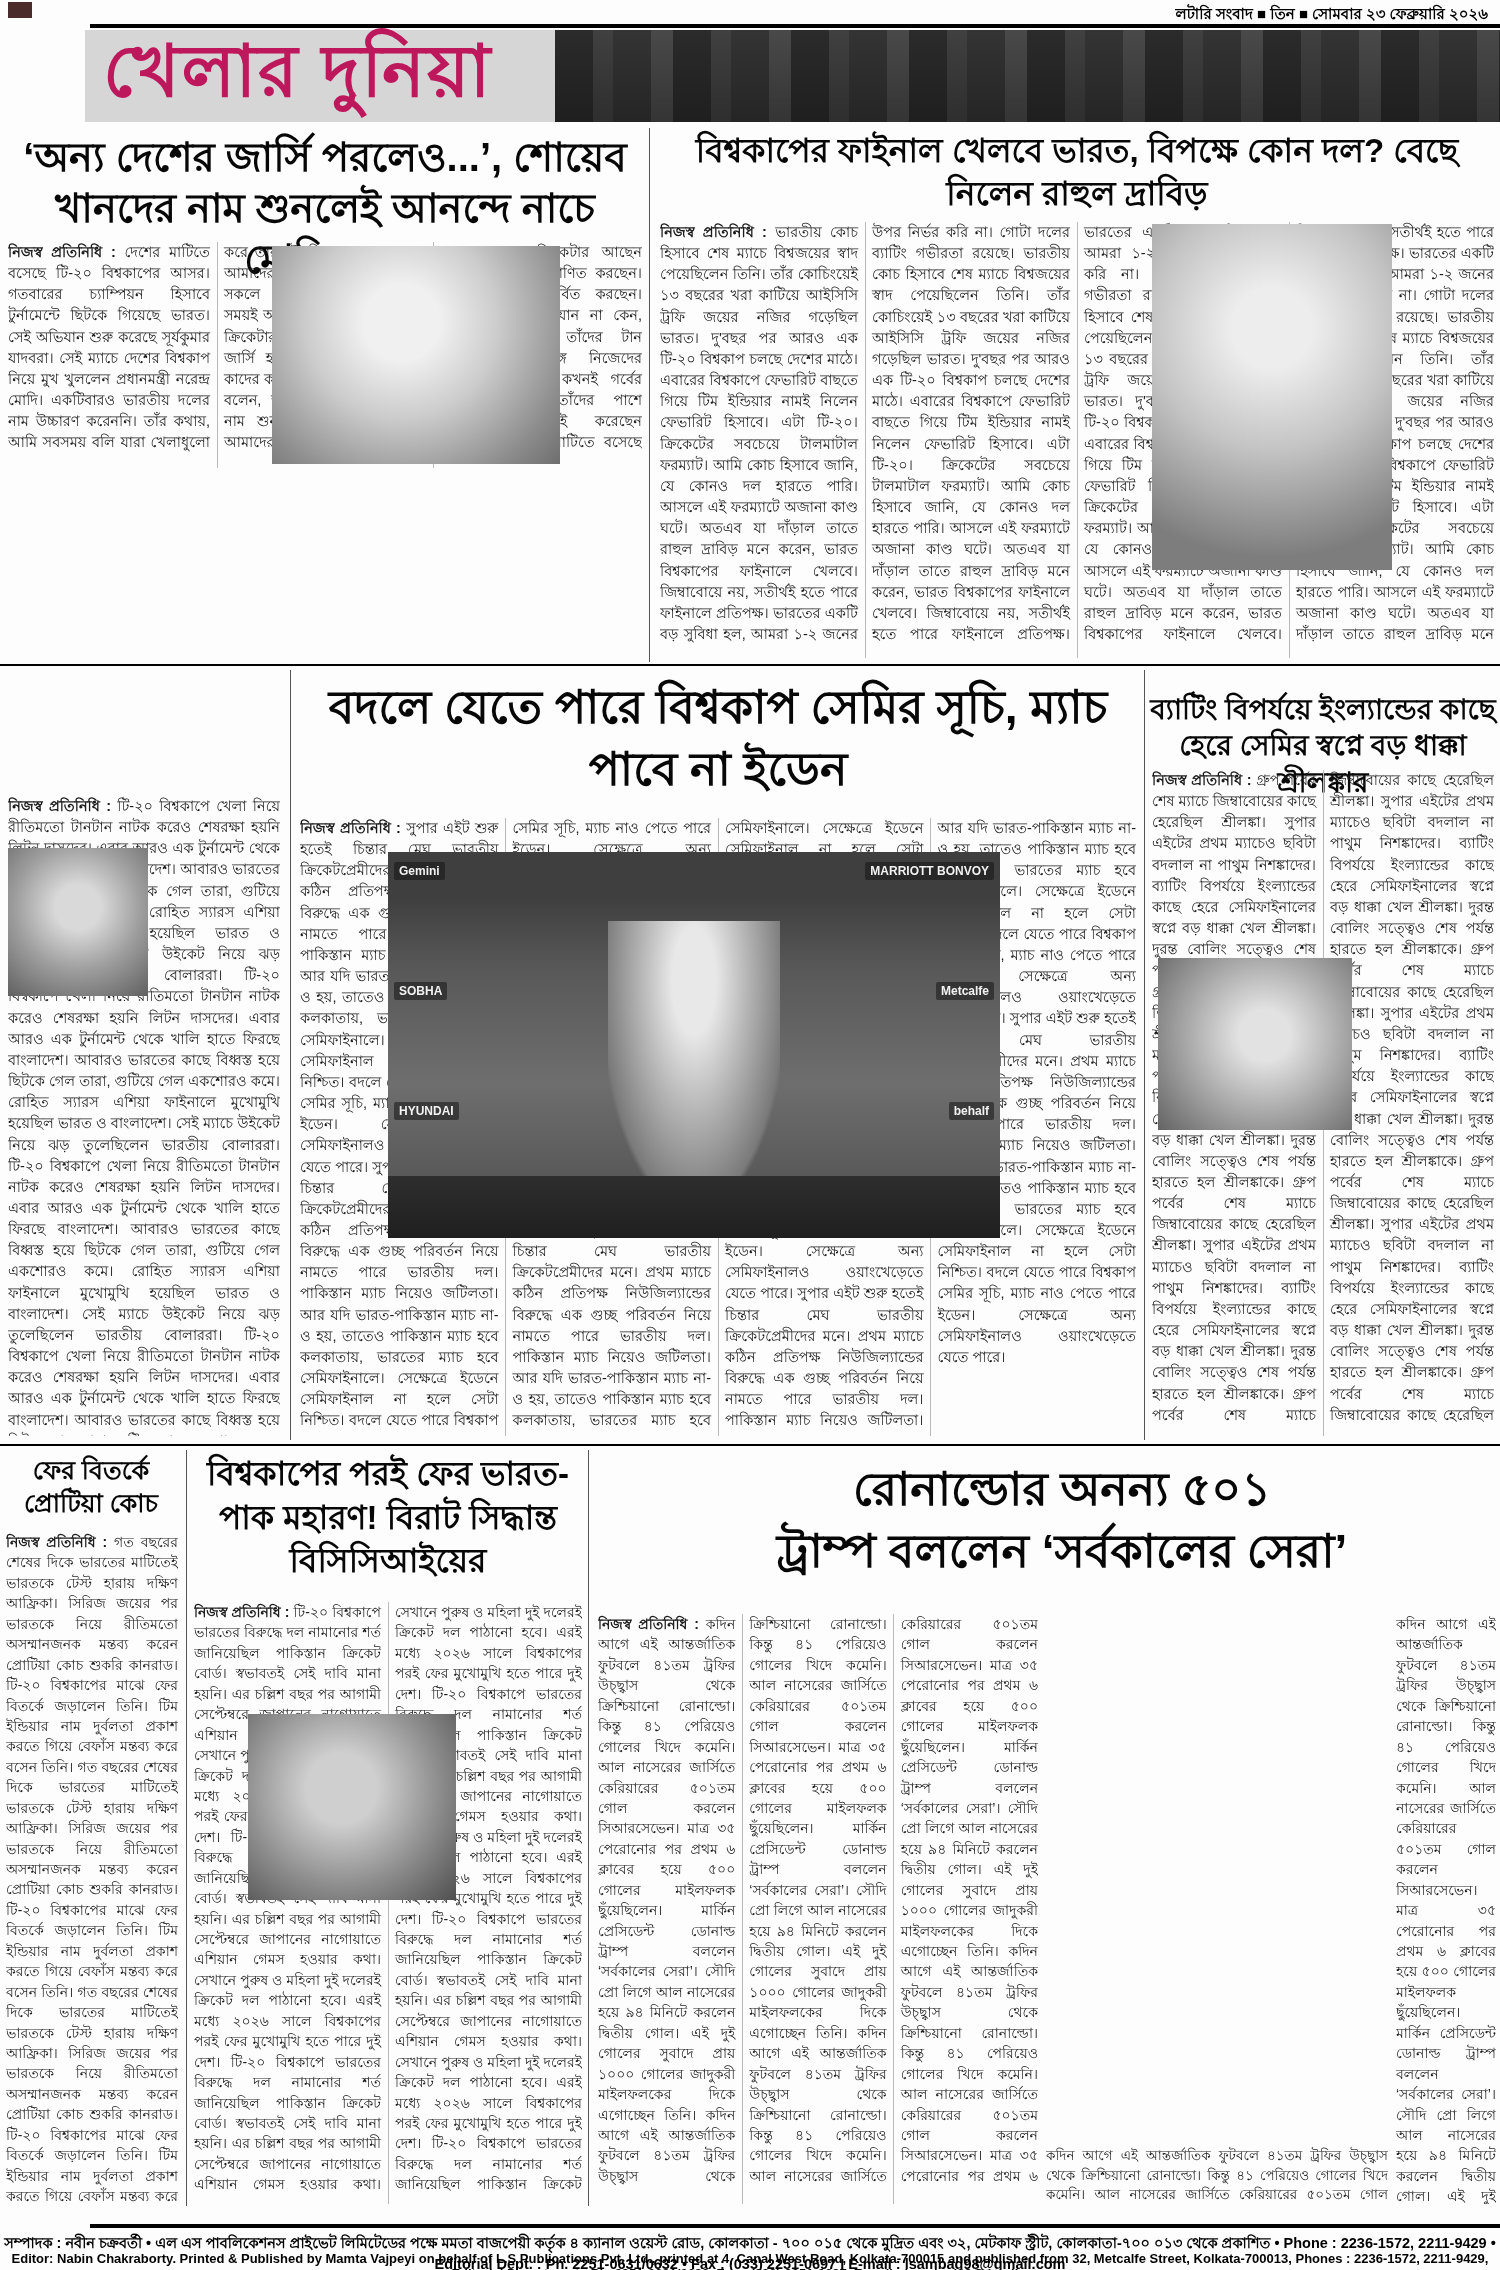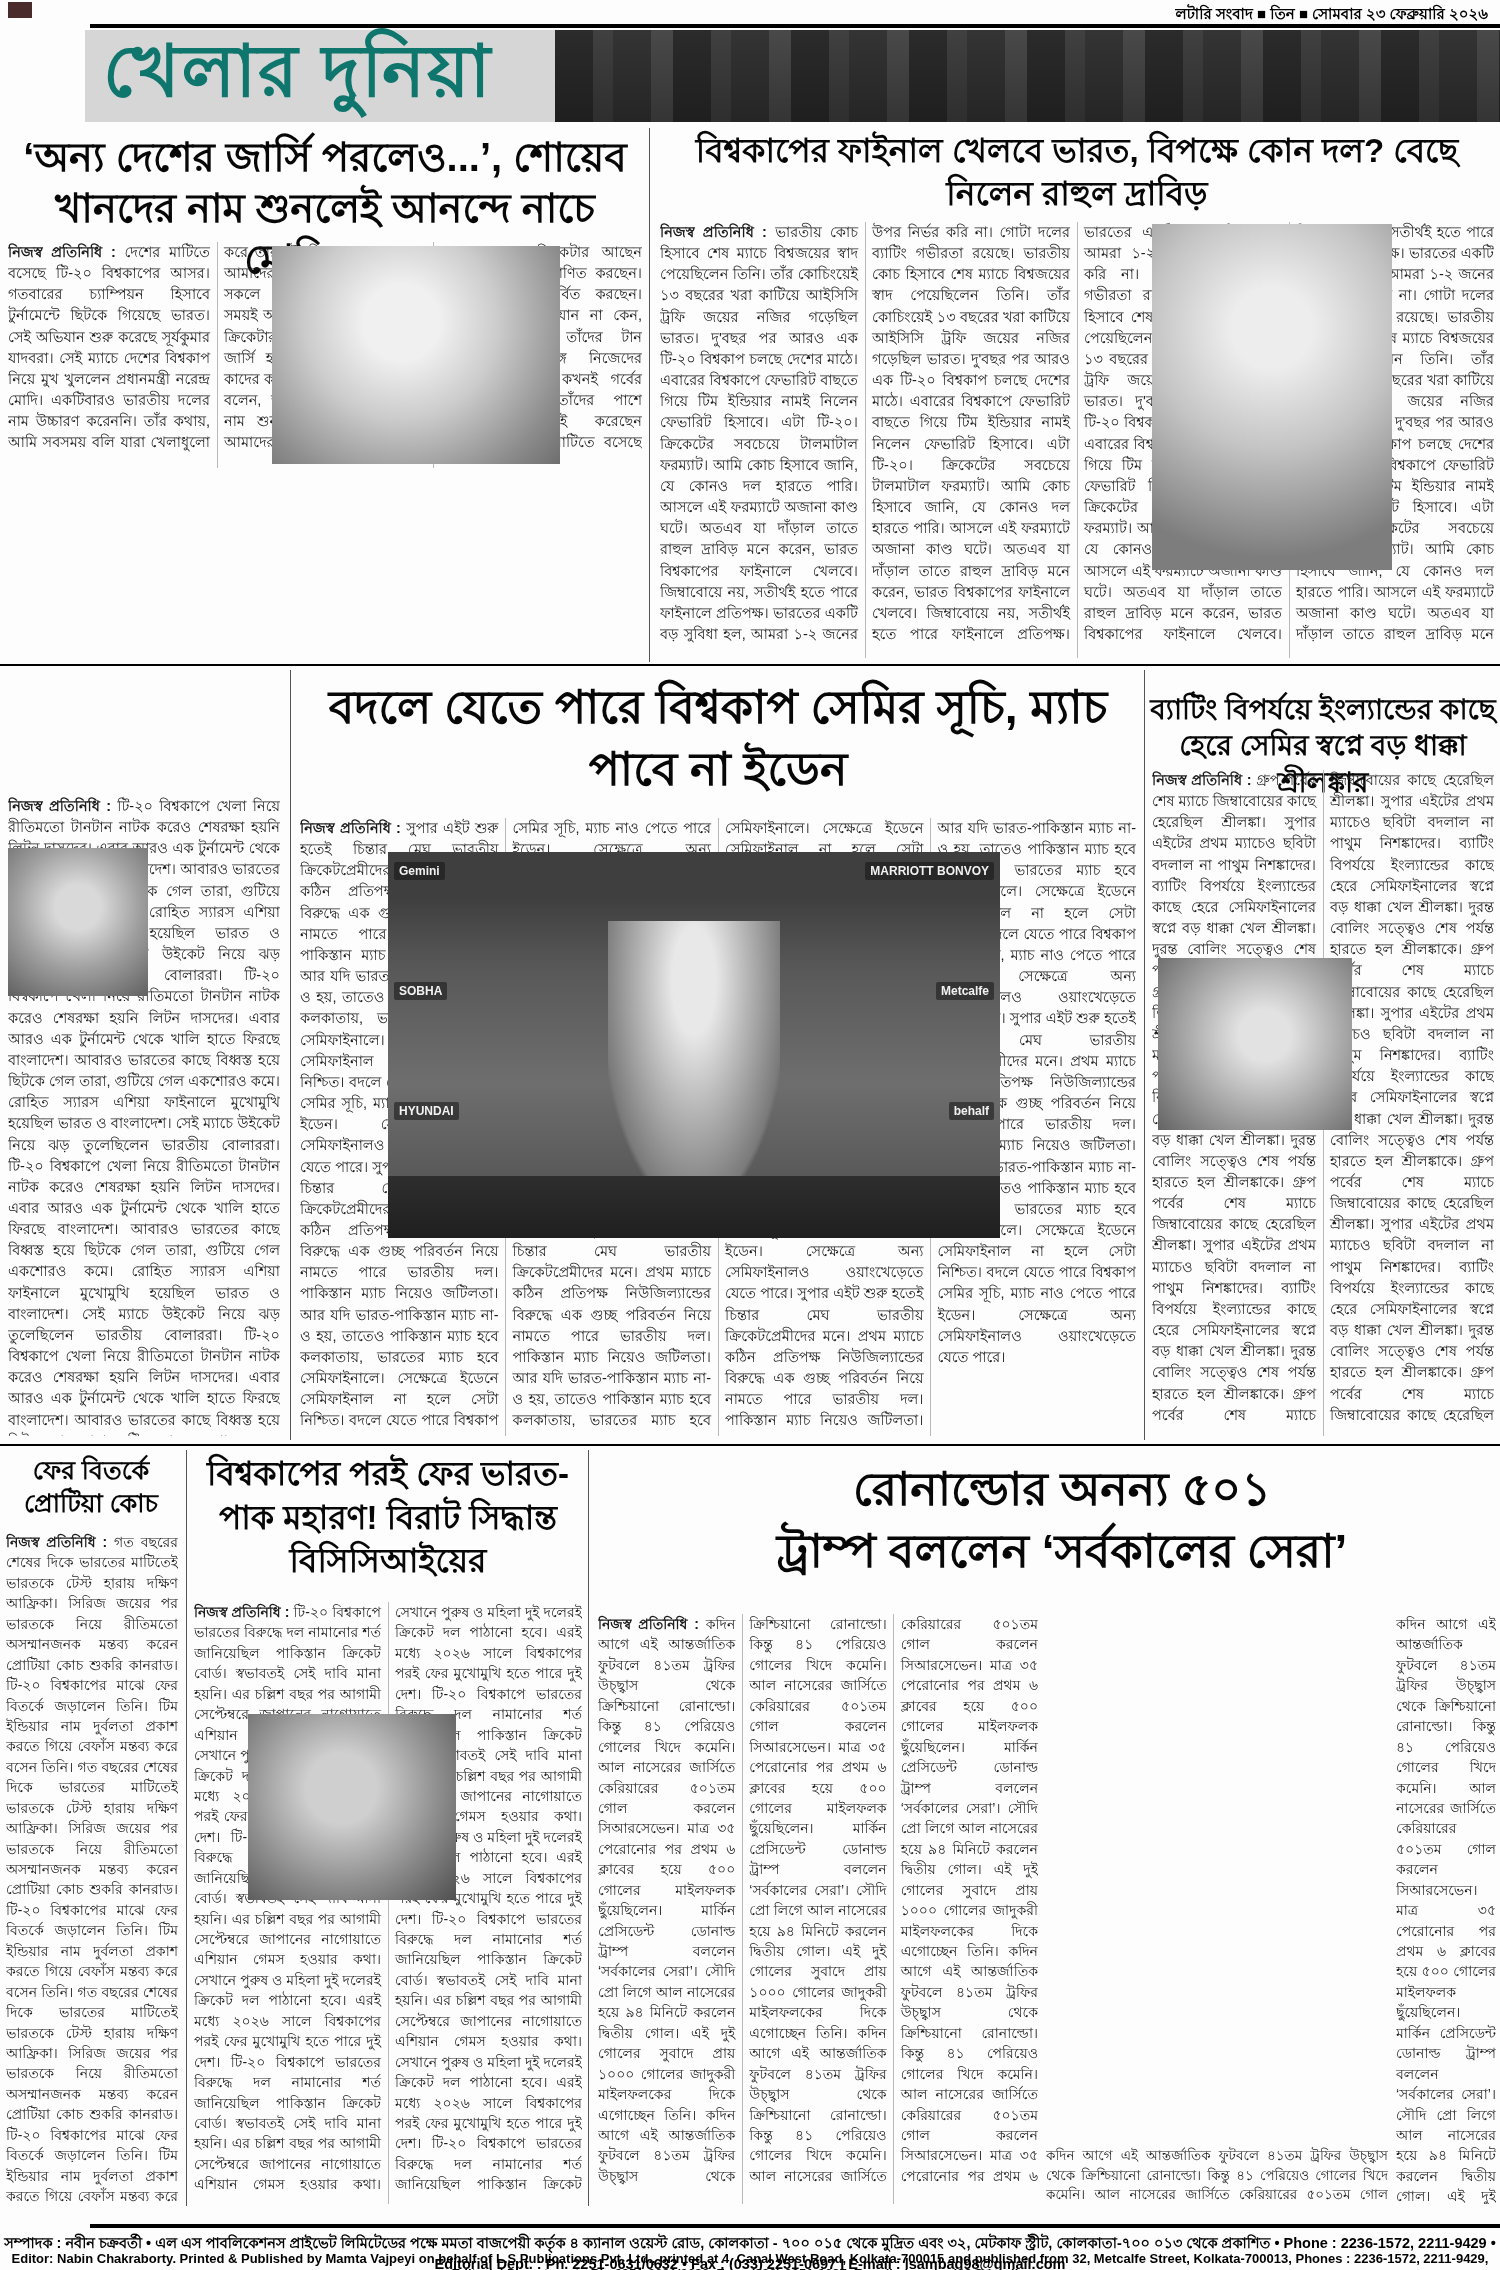--- a/index.html
+++ b/index.html
@@ -9,21 +9,21 @@
     overflow:hidden;margin:0 auto;
   }
   .abs{position:absolute;}
   .rule-h{background:#000;}
   .rule-v{background:#555;width:1px;}
   
   .topbar{top:2px;right:12px;left:0;text-align:right;font-size:15px;font-weight:bold;color:#000;margin-left:30px;}
   .corner-mark{top:2px;left:8px;width:24px;height:16px;background:#4a2b2b;}
   
   .masthead{top:30px;left:85px;right:0;height:92px;background:#d6d6d6;}
-  .masthead-logo{position:absolute;left:18px;top:2px;font-size:72px;font-weight:900;color:#0f766e;letter-spacing:2px;line-height:1.1;}
+  .masthead-logo{position:absolute;left:18px;top:2px;font-size:72px;font-weight:900;color:#be185d;letter-spacing:2px;line-height:1.1;}
   .masthead-photo{position:absolute;left:470px;top:0;right:0;bottom:0;
     background:
       repeating-linear-gradient(90deg,#5c5c5c 0 38px,#8a8a8a 38px 58px,#6f6f6f 58px 96px,#9d9d9d 96px 118px),
       linear-gradient(#777,#555);
     background-blend-mode:multiply;}
   
   .headline{font-weight:900;text-align:center;color:#070707;}
   .byline{font-weight:bold;}
   .body-text{font-size:14.5px;line-height:1.46;text-align:justify;color:#1c1c1c;overflow:hidden;}
   .cols-2{column-count:2;column-gap:14px;column-rule:1px solid #b9b9b9;}

